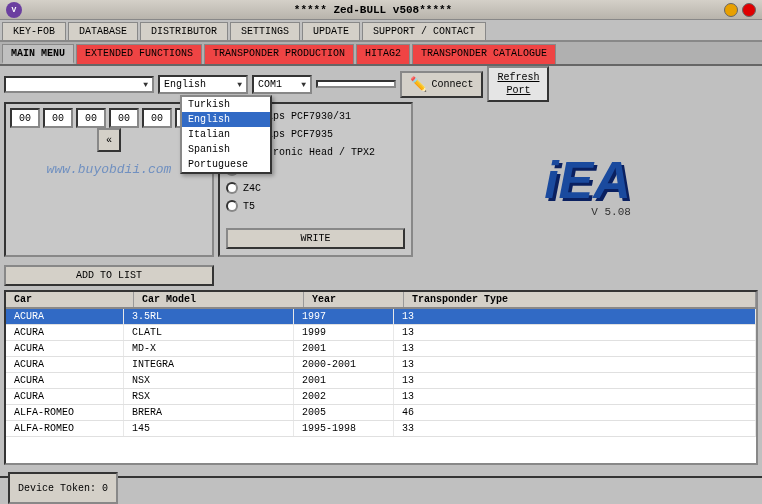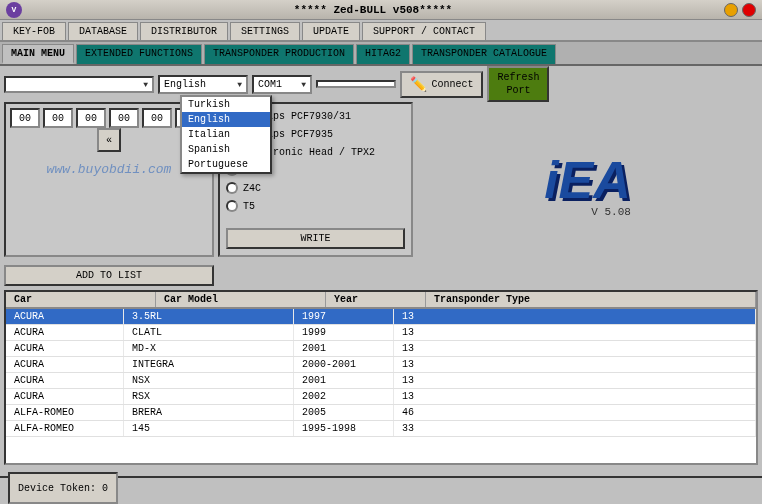--- a/index.html
+++ b/index.html
@@ -70,21 +70,21 @@
     
     .submenu-bar {
       background: #b0b0b0;
       display: flex;
       border-bottom: 2px solid #666;
       padding: 2px 2px 0;
     }
     .submenu-tab {
       padding: 3px 8px;
       border: 1px solid #888;
-      background: #0f766e;
+      background: #ef4444;
       cursor: pointer;
       font-size: 10px;
       font-family: 'Courier New', monospace;
       margin-right: 2px;
       border-bottom: none;
       color: #000;
     }
     .submenu-tab.active {
       background: #c0c0c0;
       font-weight: bold;
@@ -141,29 +141,30 @@
       font-size: 10px;
       cursor: pointer;
       display: flex;
       align-items: center;
       gap: 4px;
     }
     .connect-icon {
       font-size: 14px;
     }
     .refresh-btn {
-      background: #4d7c0f;
+      background: #e5e5e5;
       border: 2px outset #888;
       padding: 3px 8px;
       font-family: 'Courier New', monospace;
       font-size: 10px;
       cursor: pointer;
       text-align: center;
       line-height: 1.3;
       min-width: 60px;
+      text-decoration: underline;
     }
 
     
     .work-area {
       display: flex;
       gap: 4px;
       margin-bottom: 4px;
       flex: 1;
       max-height: 155px;
     }
@@ -320,21 +321,21 @@
       background: #d4d0c8;
       border-bottom: 2px solid #888;
       font-weight: bold;
       font-size: 10px;
     }
     .th {
       padding: 2px 8px;
       border-right: 1px solid #999;
       font-family: 'Courier New', monospace;
     }
-    .th-car { width: 150px; }
+    .th-car { width: 128px; }
     .th-model { width: 170px; }
     .th-year { width: 100px; }
     .th-type { flex: 1; }
     .table-body {
       overflow-y: scroll;
       height: calc(100% - 22px);
     }
     .table-body::-webkit-scrollbar { width: 14px; }
     .table-body::-webkit-scrollbar-track { background: #c0c0c0; }
     .table-body::-webkit-scrollbar-thumb {

